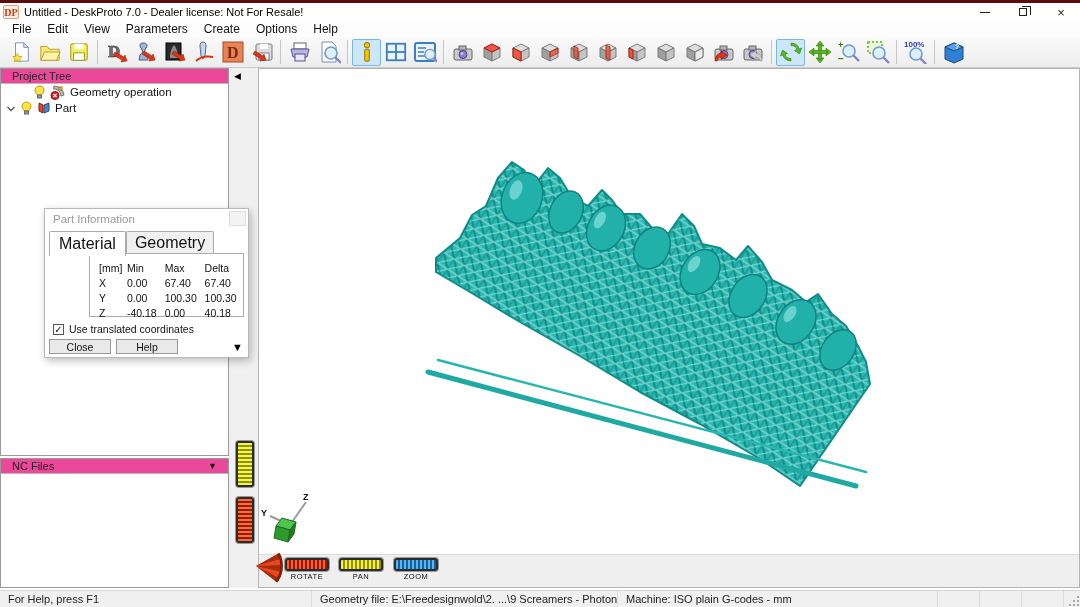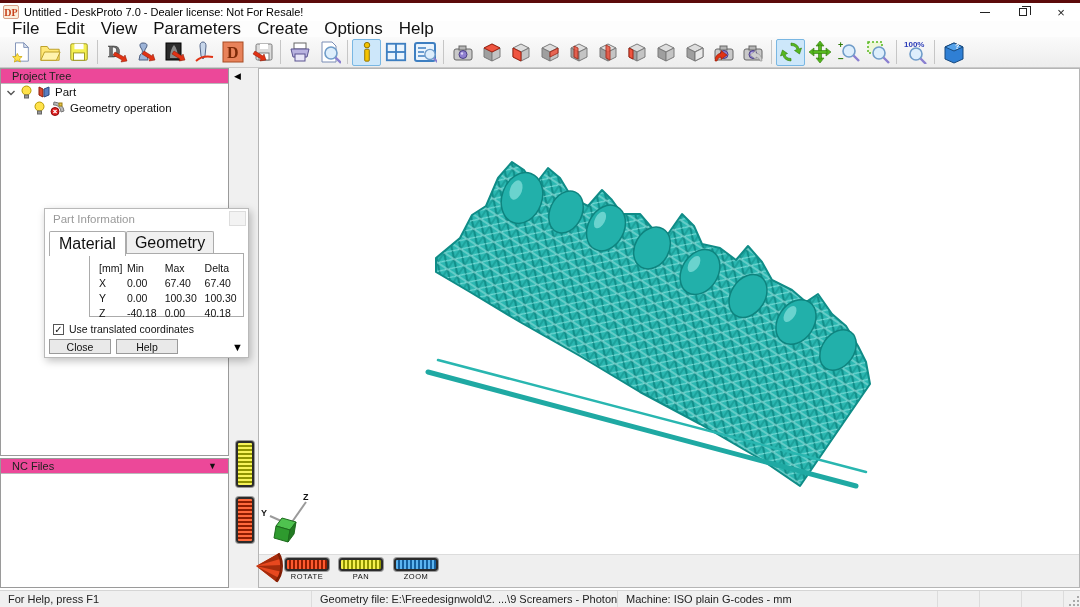--- a/index.html
+++ b/index.html
@@ -14,21 +14,21 @@
   .win-title { font-size:11px; color:#000; }
   .win-controls { margin-left:auto; display:flex; height:18px; }
   .win-btn { width:38px; height:18px; display:flex; align-items:center; justify-content:center; color:#222; cursor:default; }
   .glyph-min { width:10px; height:1px; background:#222; display:inline-block; }
   .glyph-restore { width:8px; height:8px; border:1px solid #222; position:relative; display:inline-block; }
   .glyph-restore:before { content:""; position:absolute; left:2px; top:-3px; width:8px; height:8px; border:1px solid #222; border-left:none; border-bottom:none; }
   .glyph-close { font-size:13px; }
 
   
   .menubar { position:absolute; left:0; top:21px; width:1080px; height:16px; background:#fdfdfd; display:flex; align-items:center; padding-left:4px; }
-  .menu-item { padding:1px 8px; font-size:17px; }
+  .menu-item { padding:1px 8px; font-size:12px; }
 
   
   .toolbar { position:absolute; left:0; top:37px; width:1080px; height:31px; background:linear-gradient(#fafafa,#ededed); border-bottom:1px solid #c9c9c9; display:flex; align-items:center; padding-left:6px; }
   .tb-sep { width:1px; height:24px; background:#c6c6c6; margin:0 4px; }
   .tb-btn { width:29px; height:27px; display:flex; align-items:center; justify-content:center; border:1px solid transparent; border-radius:2px; position:relative; }
   .tb-btn.selected { background:#cde7fa; border-color:#79b7e3; }
   .tb-100 { position:absolute; top:0px; left:2px; font:bold 8px "Liberation Sans",sans-serif; color:#2a3bb8; }
 
   
   .panel { position:absolute; background:#fff; border:1px solid #9a9a9a; }
@@ -361,46 +361,46 @@
           <path d="M3,7 l9,-4 9,4 -9,4 z" fill="#55a2ea" stroke="#17497e"></path>
           <text x="13" y="9" font-size="7" font-weight="bold" fill="#fff">?</text>
         </svg>
     </span>
   </div>
 
   <div class="panel" id="project-tree">
     <div class="panel-header">
       <span>Project Tree</span>
     </div>
-    <div class="tree-row">
-      <svg class="chev ticon" width="9" height="9" viewBox="0 0 9 9">
-          <polyline points="1,3 4.5,6.5 8,3" fill="none" stroke="#555" stroke-width="1.4"></polyline>
-        </svg>
-      <svg class="ticon" width="13" height="14" viewBox="0 0 13 14">
-          <circle cx="6.5" cy="5.5" r="4.5" fill="#ffe24a" stroke="#b89a00"></circle>
-          <rect x="4.5" y="10" width="4" height="3" fill="#9a9a9a" stroke="#666"></rect>
-        </svg>
-      <svg class="ticon" width="14" height="14" viewBox="0 0 14 14">
-          <path d="M2,2 l4,2 0,8 -4,-2 z" fill="#d84a30" stroke="#8d1f0c"></path>
-          <path d="M7,4 l5,-2 0,8 -5,2 z" fill="#5a7fc0" stroke="#2c4a82"></path>
-        </svg>
-      <span>Part</span>
-    </div>
     <div class="tree-row" style="padding-left:32px">
       <svg class="ticon" width="13" height="14" viewBox="0 0 13 14">
           <circle cx="6.5" cy="5.5" r="4.5" fill="#ffe24a" stroke="#b89a00"></circle>
           <rect x="4.5" y="10" width="4" height="3" fill="#9a9a9a" stroke="#666"></rect>
         </svg>
       <svg class="ticon" width="16" height="15" viewBox="0 0 16 15">
           <path d="M4,1 q4,0 7,3 q3,3 3,6 l-3,1 q0,-3 -2.5,-5.5 Q6,3.5 3.5,4 z" fill="#b9b9b9" stroke="#777"></path>
           <rect x="9" y="2" width="3" height="3" fill="#e8c44a" stroke="#9a7d10"></rect>
           <circle cx="5" cy="10.5" r="4" fill="#e02020" stroke="#8d0c0c"></circle>
           <path d="M3.4,8.9 l3.2,3.2 M6.6,8.9 l-3.2,3.2" stroke="#fff" stroke-width="1.3"></path>
         </svg>
       <span>Geometry operation</span>
+    </div>
+    <div class="tree-row">
+      <svg class="chev ticon" width="9" height="9" viewBox="0 0 9 9">
+          <polyline points="1,3 4.5,6.5 8,3" fill="none" stroke="#555" stroke-width="1.4"></polyline>
+        </svg>
+      <svg class="ticon" width="13" height="14" viewBox="0 0 13 14">
+          <circle cx="6.5" cy="5.5" r="4.5" fill="#ffe24a" stroke="#b89a00"></circle>
+          <rect x="4.5" y="10" width="4" height="3" fill="#9a9a9a" stroke="#666"></rect>
+        </svg>
+      <svg class="ticon" width="14" height="14" viewBox="0 0 14 14">
+          <path d="M2,2 l4,2 0,8 -4,-2 z" fill="#d84a30" stroke="#8d1f0c"></path>
+          <path d="M7,4 l5,-2 0,8 -5,2 z" fill="#5a7fc0" stroke="#2c4a82"></path>
+        </svg>
+      <span>Part</span>
     </div>
   </div>
 
   <div class="panel" id="nc-files">
     <div class="panel-header">
       <span>NC Files</span>
       <span class="nc-arrow">▼</span>
     </div>
     <div style="height:96px"></div>
   </div>

